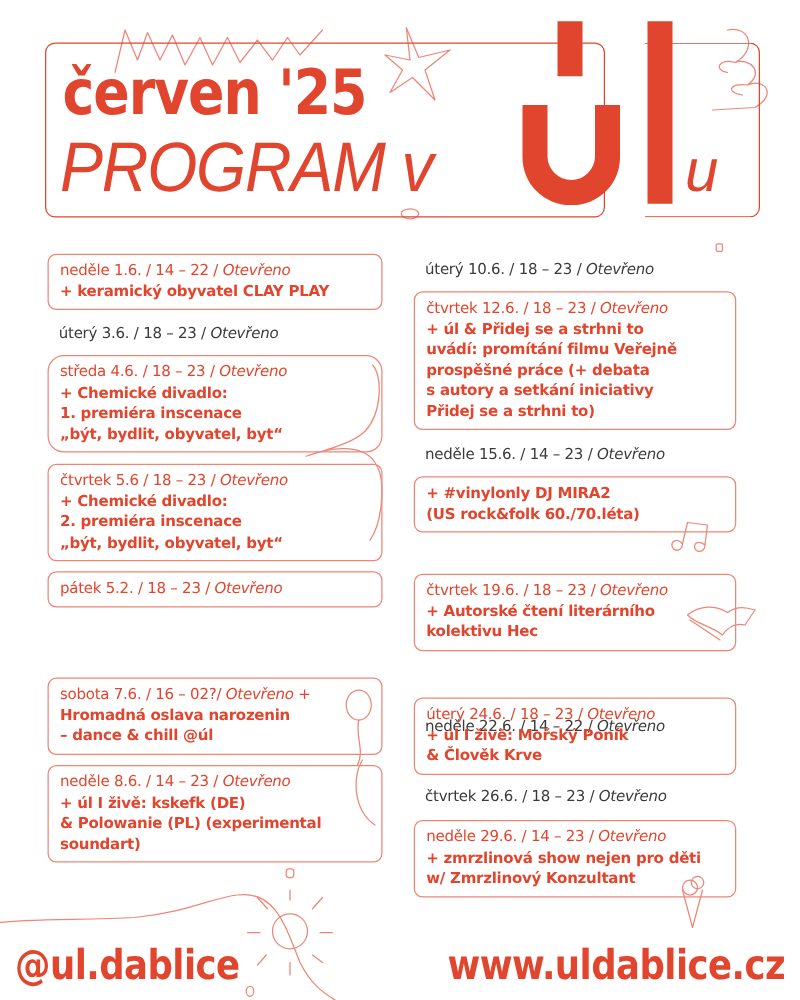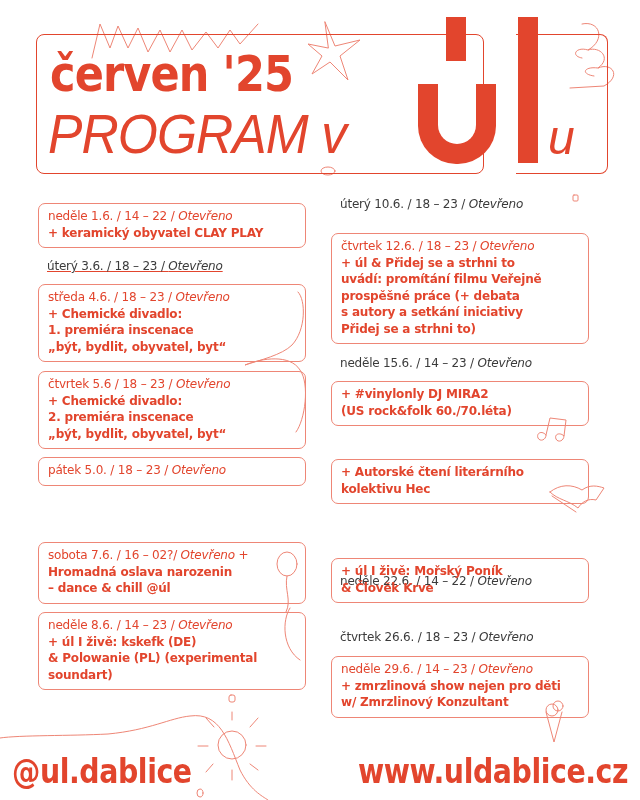--- a/index.html
+++ b/index.html
@@ -126,56 +126,56 @@
   <div class="logo-u-inner"></div>
   <div class="logo-l"></div>
 </div>
 <div class="title-u">u</div>
 
 <div class="event boxed col-left" style="top:203px;">
   <div class="head"><span>neděle 1.6. / 14 – 22 / </span><span class="open">Otevřeno</span></div>
   <div class="body">+ keramický obyvatel CLAY PLAY</div>
 </div>
 
-<div class="event plain col-left" style="top:258px;text-decoration:underline;">
+<div class="event plain col-left" style="top:258px;">
   <div class="head"><span>úterý 3.6.    / 18 – 23 / </span><span class="open">Otevřeno</span></div>
 </div>
 
-<div class="event boxed col-left" style="top:284px;">
+<div class="event boxed col-left" style="top:284px;border-radius:13px;">
   <div class="head"><span>středa 4.6. / 18 – 23 / </span><span class="open">Otevřeno</span></div>
   <div class="body">+ Chemické divadlo:
 1. premiéra inscenace
 „být, bydlit, obyvatel, byt“</div>
 </div>
 
 <div class="event boxed col-left" style="top:371px;">
   <div class="head"><span>čtvrtek 5.6 / 18 – 23 / </span><span class="open">Otevřeno</span></div>
   <div class="body">+ Chemické divadlo:
 2. premiéra inscenace
 „být, bydlit, obyvatel, byt“</div>
 </div>
 
 <div class="event boxed col-left" style="top:457px;">
-  <div class="head"><span>pátek 5.0.  / 18 – 23 / </span><span class="open">Otevřeno</span></div>
+  <div class="head"><span>pátek 5.2.  / 18 – 23 / </span><span class="open">Otevřeno</span></div>
 </div>
 
 <div class="event boxed col-left" style="top:542px;">
   <div class="head"><span>sobota 7.6. / 16 – 02?/ </span><span class="open">Otevřeno</span><span> +</span></div>
   <div class="body">Hromadná oslava narozenin
 – dance &amp; chill @úl</div>
 </div>
 
 <div class="event boxed col-left" style="top:612px;">
   <div class="head"><span>neděle 8.6. / 14 – 23 / </span><span class="open">Otevřeno</span></div>
   <div class="body">+ úl I živě: kskefk (DE)
 &amp; Polowanie (PL)  (experimental
 soundart)</div>
 </div>
 
-<div class="event plain col-right" style="top:196px;">
+<div class="event plain col-right" style="top:207px;">
   <div class="head"><span>úterý 10.6. / 18 – 23 / </span><span class="open">Otevřeno</span></div>
 </div>
 
 <div class="event boxed col-right" style="top:233px;">
   <div class="head"><span>čtvrtek 12.6. / 18 – 23 / </span><span class="open">Otevřeno</span></div>
   <div class="body">+ úl &amp; Přidej se a strhni to
 uvádí: promítání filmu Veřejně
 prospěšné práce (+ debata
 s autory a setkání iniciativy
 Přidej se a strhni to)</div>
@@ -184,29 +184,31 @@
 <div class="event plain col-right" style="top:355px;">
   <div class="head"><span>neděle 15.6. / 14 – 23 / </span><span class="open">Otevřeno</span></div>
 </div>
 
 <div class="event boxed col-right" style="top:381px;">
   <div class="body">+ #vinylonly DJ MIRA2
 (US rock&amp;folk 60./70.léta)</div>
 </div>
 
 <div class="event boxed col-right" style="top:459px;">
+  <div class="head"><span>čtvrtek 19.6.  / 18 – 23 / </span><span class="open">Otevřeno</span></div>
   <div class="body">+ Autorské čtení literárního
 kolektivu Hec</div>
 </div>
 
 <div class="event plain col-right" style="top:531px;margin-top:42px;">
   <div class="head"><span>neděle 22.6.  / 14 – 22 / </span><span class="open">Otevřeno</span></div>
 </div>
 
 <div class="event boxed col-right" style="top:558px;">
+  <div class="head"><span>úterý 24.6.    / 18 – 23 / </span><span class="open">Otevřeno</span></div>
   <div class="body">+ úl I živě: Mořský Poník
 &amp; Člověk Krve</div>
 </div>
 
 <div class="event plain col-right" style="top:629px;">
   <div class="head"><span>čtvrtek 26.6.  / 18 – 23 / </span><span class="open">Otevřeno</span></div>
 </div>
 
 <div class="event boxed col-right" style="top:656px;">
   <div class="head"><span>neděle 29.6.  / 14 – 23 / </span><span class="open">Otevřeno</span></div>

